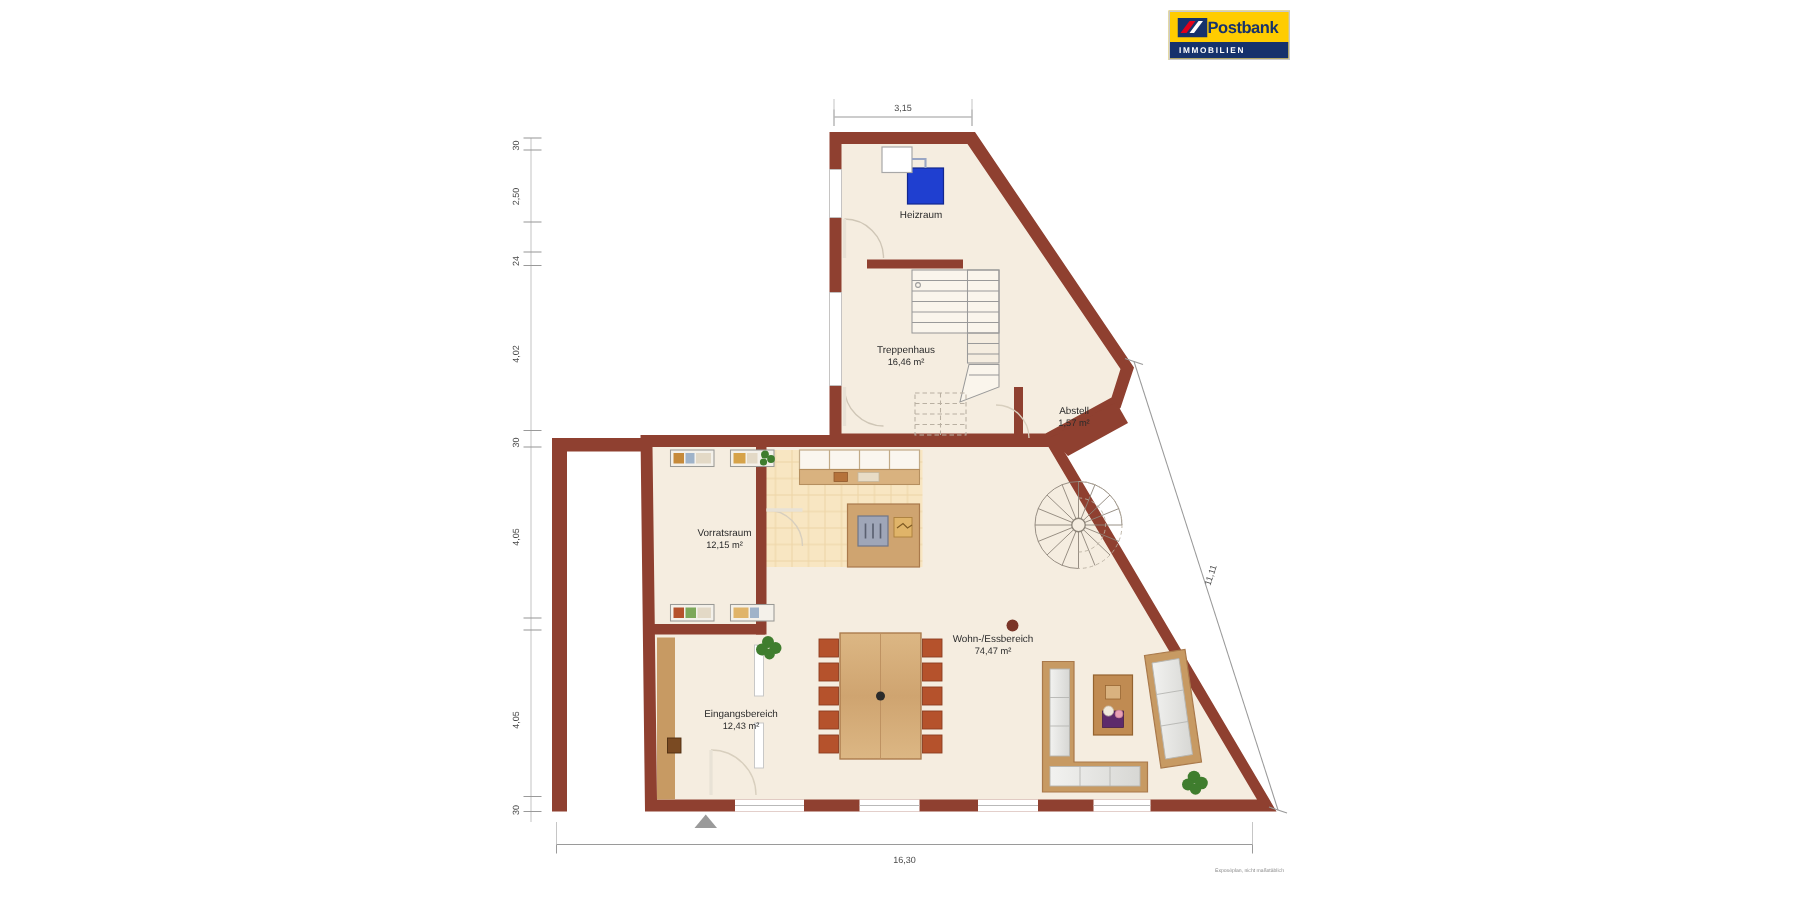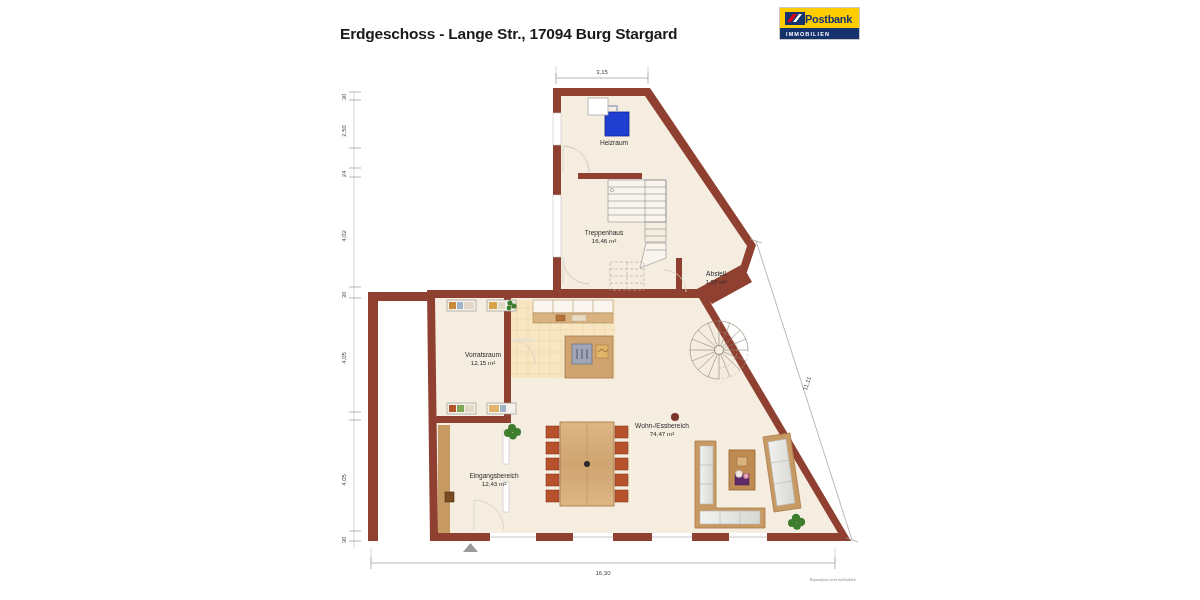--- a/index.html
+++ b/index.html
@@ -47,21 +47,20 @@
   .rm-name{font-size:6.6px;}
   .rm-area{font-size:6.2px;}
   .dim-txt{font-family:"Liberation Sans", sans-serif;fill:#4a4a4a;font-size:6px;}
   .note-txt{font-family:"Liberation Sans", sans-serif;fill:#8a8a8a;font-size:3.4px;}
 </style>
 </head>
 <body>
 
 <div id="stage">
 
-  <div id="page-title">Erdgeschoss - Lange Str., 17094 Burg Stargard</div>
 
   <div id="logo">
     <div class="logo-top">
       <span class="logo-mark">
         <svg width="20" height="13" viewBox="0 0 20 13">
           <rect x="0" y="0" width="20" height="13" fill="#16326c"></rect>
           <path d="M2 10 L8 2 L12 2 L6 10 Z" fill="#e2001a"></path>
           <path d="M8 10 L14 2 L17 2 L11 10 Z" fill="#ffffff"></path>
         </svg>
       </span>

